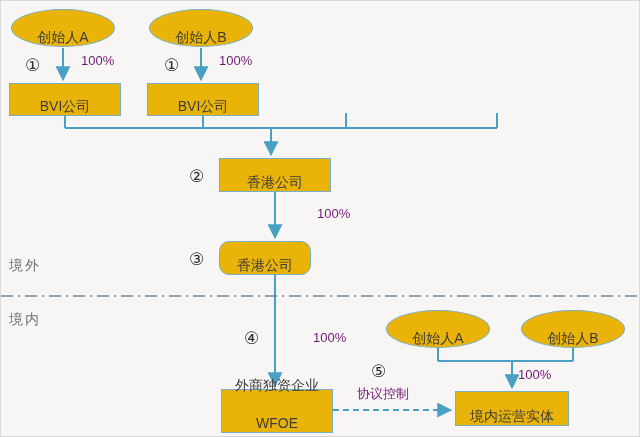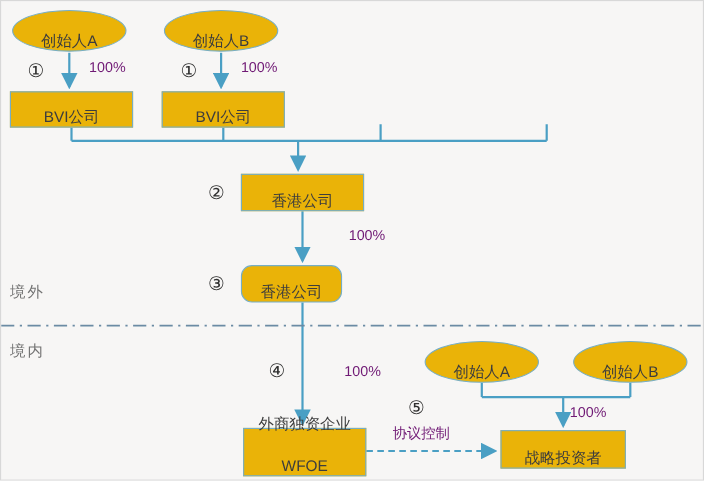--- a/index.html
+++ b/index.html
@@ -86,21 +86,21 @@
   </div>
 
   <div class="node ellipse" style="left:385px;top:309px;width:104px;height:38px;">
     <span>创始人A</span>
   </div>
   <div class="node ellipse" style="left:520px;top:309px;width:104px;height:38px;">
     <span>创始人B</span>
   </div>
 
   <div class="node" style="left:454px;top:390px;width:114px;height:35px;">
-    <span>战略投资者</span>
+    <span>境内运营实体</span>
   </div>
 
   <div class="lbl step" style="left:24px;top:54px;">①</div>
   <div class="lbl" style="left:80px;top:52px;">100%</div>
   <div class="lbl step" style="left:163px;top:54px;">①</div>
   <div class="lbl" style="left:218px;top:52px;">100%</div>
 
   <div class="lbl step" style="left:188px;top:165px;">②</div>
   <div class="lbl" style="left:316px;top:205px;">100%</div>
 

